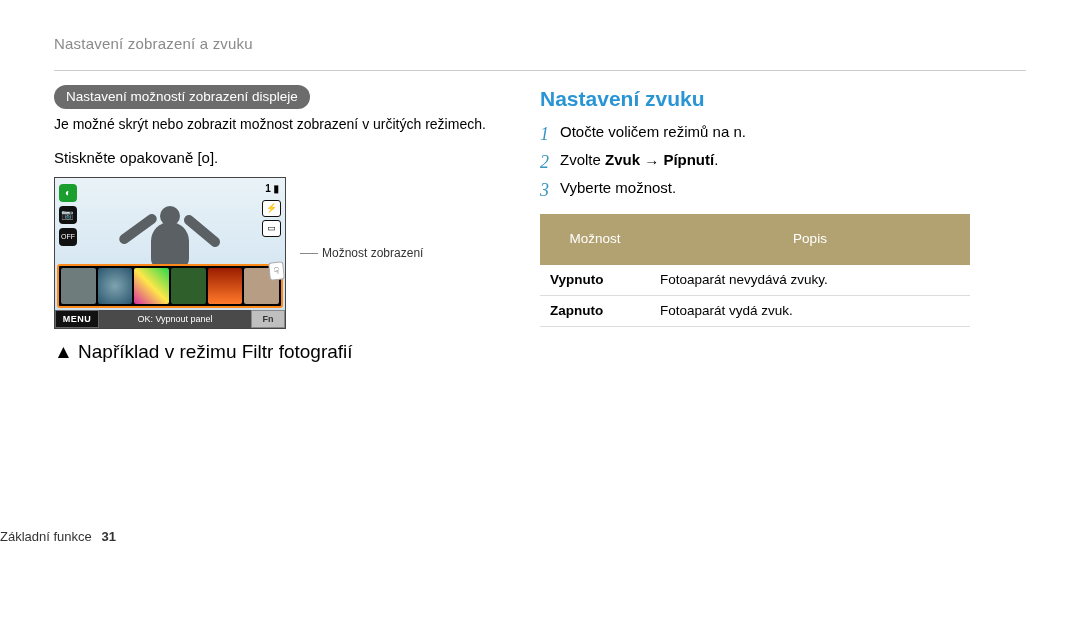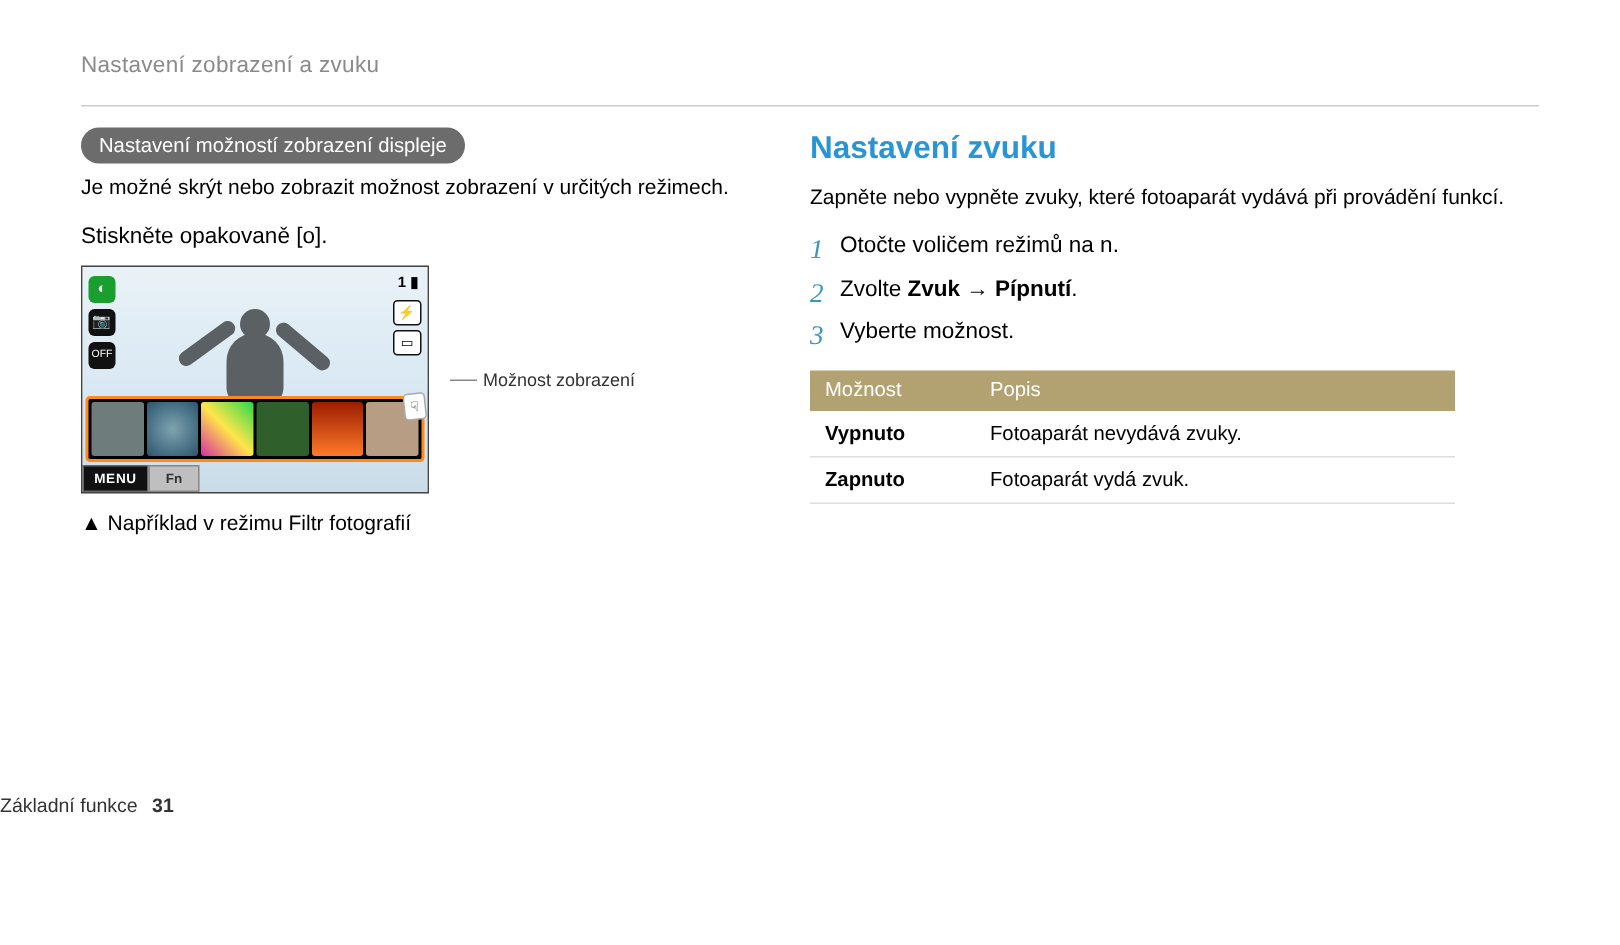--- a/index.html
+++ b/index.html
@@ -11,21 +11,21 @@
   .pill{display:inline-block;background:#6c6c6c;color:#fff;border-radius:12px;padding:3px 12px;font-size:13.5px;margin-bottom:6px}
   .intro{font-size:14px;margin-bottom:14px}
   .section-title{color:#2a95d5;font-size:21px;margin:0 0 8px 0}
   .subhead{font-size:15px;margin:4px 0 4px 0}
   ul.bullets{margin:0 0 10px 0;padding-left:18px}
   ul.bullets li{margin:2px 0}
   ol.steps{list-style:none;margin:0 0 12px 0;padding:0}
   ol.steps li{display:flex;align-items:flex-start;margin:4px 0;font-size:15px}
   ol.steps .num{color:#3b95c0;font-style:italic;font-family:Georgia,serif;font-size:18px;width:20px;flex:none}
   table.opts{border-collapse:collapse;width:100%;max-width:430px;font-size:13.5px}
-  table.opts th{background:#b3a271;color:#fff;text-align:left;font-weight:normal;padding:4px 10px}
+  table.opts th{background:#b3a271;color:#fff;text-align:center;font-weight:normal;padding:16px 10px}
   table.opts td{padding:6px 10px;border-bottom:1px solid #ddd;vertical-align:top}
   table.opts td.key{font-weight:bold;width:90px}
   .arrow{font-family:inherit}
   .b{font-weight:bold}
   .footer{position:absolute;left:0;right:0;bottom:14px;text-align:left;font-size:13px;color:#333}
   .footer .pg{font-weight:bold;margin-left:6px}
 
   
   .cam-wrap{display:flex;align-items:center;gap:14px;margin:8px 0 10px 0}
   .cam{width:230px;height:150px;border:1px solid #444;background:#eee;position:relative;overflow:hidden}
@@ -50,21 +50,21 @@
   .t4{background:#2f5f2a}
   .t5{background:linear-gradient(#9b1d00,#ff7a2a)}
   .t6{background:#b79d84}
   .thumbs .hand{position:absolute;right:-3px;top:-4px;width:13px;height:16px;background:#fff;border:1px solid #aaa;border-radius:3px;transform:rotate(-6deg);font-size:9px;display:flex;align-items:center;justify-content:center}
   .cam .bar{position:absolute;left:0;right:0;bottom:0;height:18px;display:flex;font-size:9px;color:#fff}
   .cam .bar .menu{width:42px;background:#111;border:1px solid #666;display:flex;align-items:center;justify-content:center;font-weight:bold;letter-spacing:.5px}
   .cam .bar .mid{flex:1;background:#4a4a4a;display:flex;align-items:center;justify-content:center}
   .cam .bar .fn{width:32px;background:#bfbfbf;color:#333;border:1px solid #888;display:flex;align-items:center;justify-content:center;font-weight:bold}
   .cam-callout{font-size:12px;color:#333}
   .cam-callout-line{width:18px;height:1px;background:#888;display:inline-block;vertical-align:middle;margin-right:4px}
-  .example-note{font-size:14px;margin-top:8px}
+  .example-note{font-size:19px;margin-top:8px}
 </style>
 </head>
 <body>
 <div class="page">
 
 <div class="page-header">Nastavení zobrazení a zvuku</div>
 <hr class="sep">
 
 <div class="cols">
 
@@ -99,34 +99,34 @@
           <div class="t t1"></div>
           <div class="t t2"></div>
           <div class="t t3"></div>
           <div class="t t4"></div>
           <div class="t t5"></div>
           <div class="t t6"></div>
           <div class="hand">☟</div>
         </div>
         <div class="bar">
           <div class="menu">MENU</div>
+          <div class="mid">OK: Vypnout panel</div>
           <div class="fn">Fn</div>
         </div>
       </div>
       <div class="cam-callout">
         <span class="cam-callout-line"></span><span>Možnost zobrazení</span>
       </div>
     </div>
 
     <div class="example-note">▲ Například v režimu Filtr fotografií</div>
   </div>
 
   <div class="col">
     <h2 class="section-title">Nastavení zvuku</h2>
-    <div class="intro">Zapněte nebo vypněte zvuky, které fotoaparát vydává při provádění funkcí.</div>
 
     <ol class="steps">
       <li>
         <span class="num">1</span>
         <span>
           <span>Otočte voličem režimů na </span><span>n</span><span>.</span>
         </span>
       </li>
       <li>
         <span class="num">2</span>

